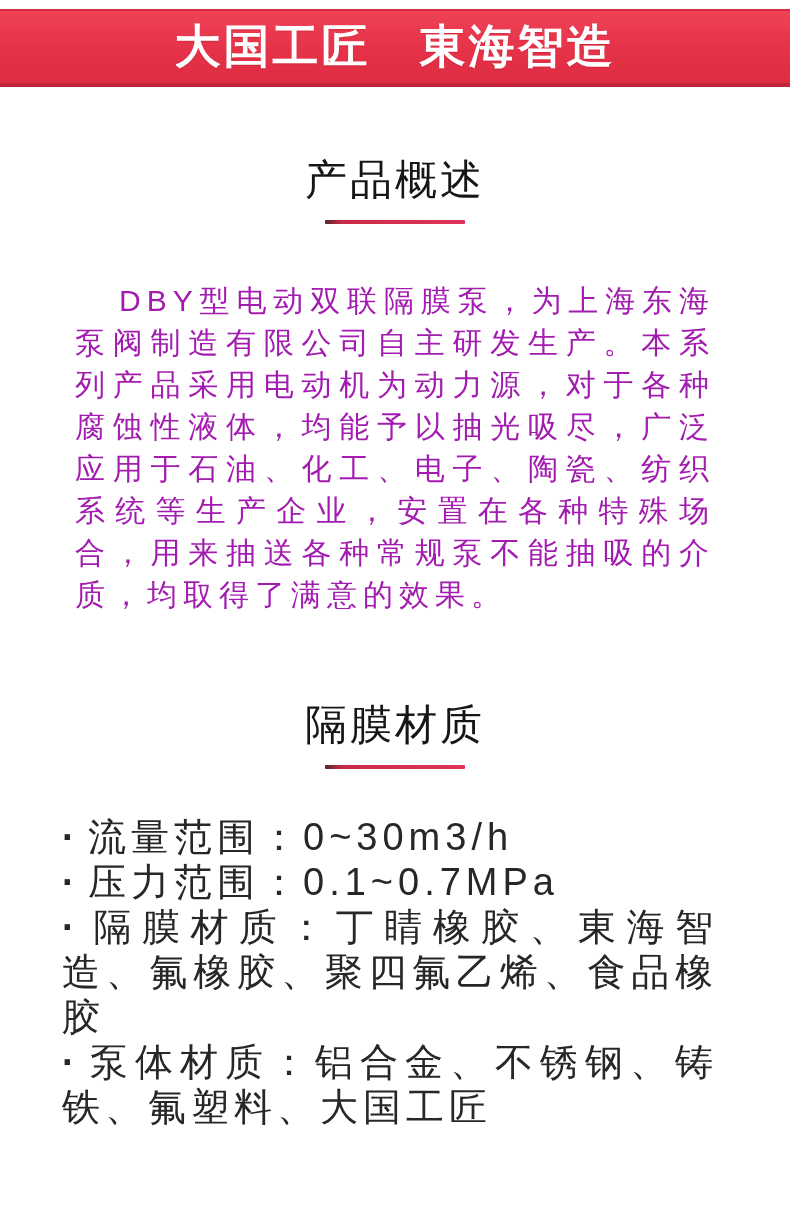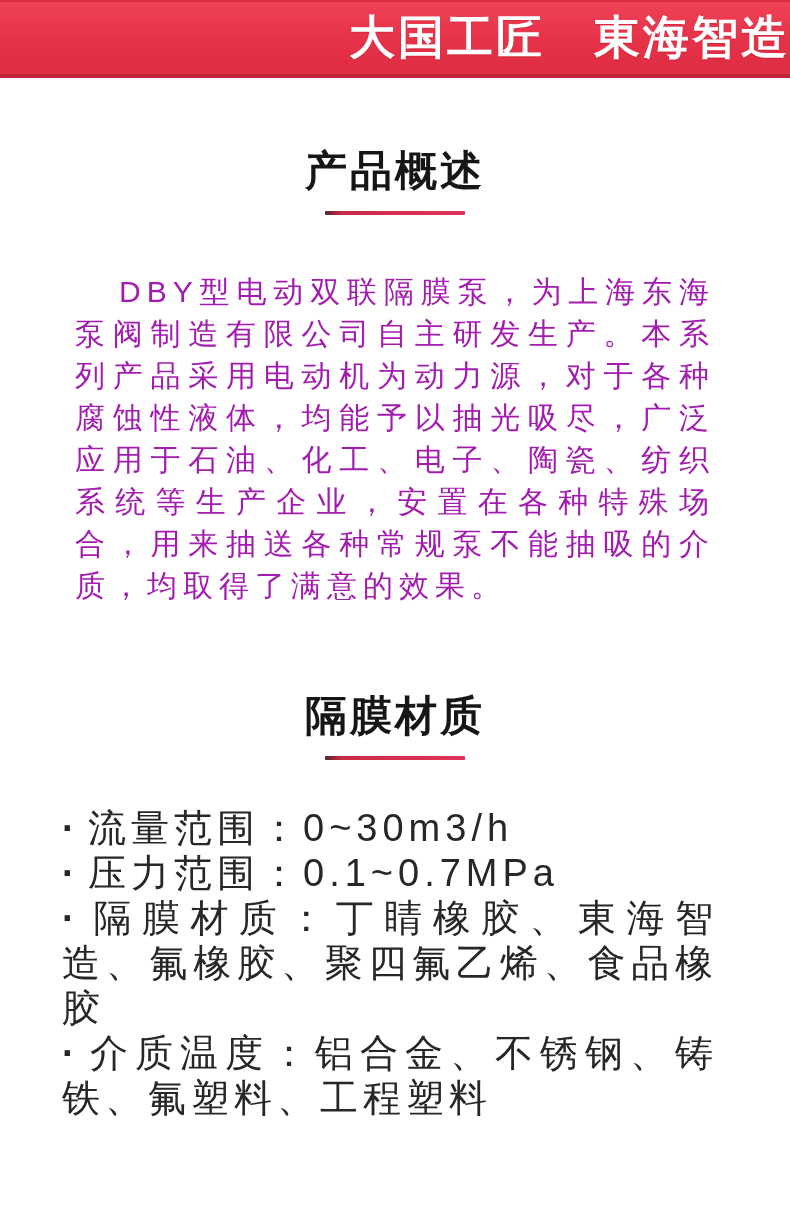--- a/index.html
+++ b/index.html
@@ -11,46 +11,47 @@
   body {
     width: 790px;
     height: 1217px;
     font-family: "Liberation Sans", "DejaVu Sans", sans-serif;
     position: relative;
     overflow: hidden;
   }
 
   
   .banner {
+    margin-top: 9px;
     height: 78px;
     width: 790px;
     background: linear-gradient(180deg, #ef4257 0%, #e63349 50%, #de2c42 100%);
     border-top: 2px solid #d92b41;
     border-bottom: 4px solid #c1243a;
     display: flex;
     align-items: center;
-    justify-content: flex-end;
+    justify-content: center;
   }
   .banner-title {
     margin: 0;
     color: #ffffff;
     font-size: 46px;
     font-weight: bold;
     letter-spacing: 3px;
     white-space: pre;
     text-shadow: 0 1px 1px rgba(150,0,20,0.25);
   }
 
   
   .section-title {
     margin: 0;
     text-align: center;
     font-size: 42px;
     line-height: 50px;
-    font-weight: bold;
+    font-weight: normal;
     color: #161616;
     letter-spacing: 3px;
   }
   .title-overview { margin-top: 68px; }
   .title-conditions { margin-top: 84px; }
 
   .title-underline {
     width: 140px;
     height: 4px;
     margin: 15px auto 0 auto;
@@ -111,16 +112,16 @@
     <li class="cond-item">
       <span class="cond-bullet">·</span><span>流量范围：0~30m3/h</span>
     </li>
     <li class="cond-item">
       <span class="cond-bullet">·</span><span>压力范围：0.1~0.7MPa</span>
     </li>
     <li class="cond-item">
       <span class="cond-bullet">·</span><span>隔膜材质：丁睛橡胶、東海智造、氟橡胶、聚四氟乙烯、食品橡胶</span>
     </li>
     <li class="cond-item">
-      <span class="cond-bullet">·</span><span>介质温度：铝合金、不锈钢、铸铁、氟塑料、工程塑料</span>
+      <span class="cond-bullet">·</span><span>泵体材质：铝合金、不锈钢、铸铁、氟塑料、大国工匠</span>
     </li>
   </ul>
 </section>
 
 </body></html>

